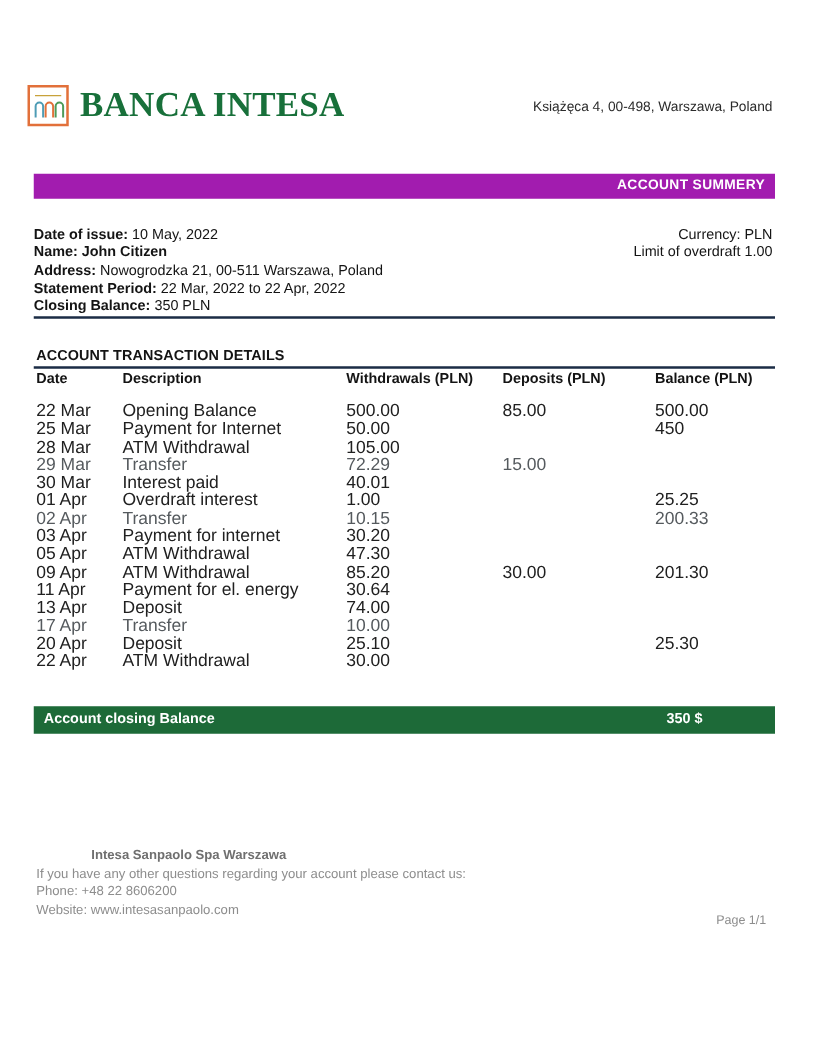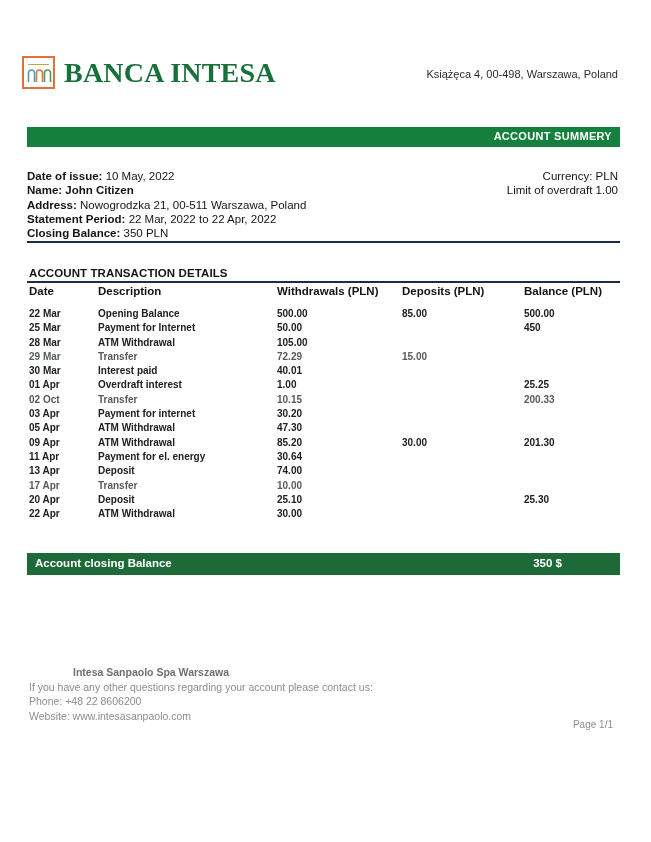--- a/index.html
+++ b/index.html
@@ -11,21 +11,21 @@
     width: 651px;
     height: 842px;
     position: relative;
     font-family: "Liberation Sans", sans-serif;
     color: #1a1a1a;
     overflow: hidden;
   }
 
   .page {
     position: absolute;
-    left: 0; top: 0;
+    left: 0; top: 12px;
     width: 651px;
     height: 806px;
     background: #fff;
   }
 
   
   .header {
     position: absolute;
     left: 0; top: 56px;
     width: 651px;
@@ -71,21 +71,21 @@
     color: #2b2b2b;
     white-space: nowrap;
   }
 
   
   .summary-bar {
     position: absolute;
     left: 27px; top: 127px;
     width: 593px;
     height: 20px;
-    background: #15803d;
+    background: #a21caf;
   }
   .summary-bar span {
     position: absolute;
     right: 8px; top: 3px;
     color: #fff;
     font-size: 11px;
     font-weight: 700;
     letter-spacing: 0.3px;
   }
 
@@ -136,23 +136,22 @@
     font-size: 11.5px;
     font-weight: 700;
     color: #141414;
   }
   .txn-head span { position: absolute; top: 0; white-space: nowrap; }
 
   .txn-rows {
     position: absolute;
     left: 0; top: 308px;
     width: 651px;
-    font-size: 10px;
+    font-size: 14px;
     color: #202020;
-    font-weight: bold;
   }
   .txn-row {
     position: relative;
     height: 14.3px;
   }
   .txn-row span { position: absolute; top: 0; white-space: nowrap; }
   .txn-row.muted span { color: #555a5e; }
 
   .c-date  { left: 29px; }
   .c-desc  { left: 98px; }
@@ -318,21 +317,21 @@
         <span class="c-bal"></span>
       </div>
       <div class="txn-row">
         <span class="c-date">01 Apr</span>
         <span class="c-desc">Overdraft interest</span>
         <span class="c-wdr">1.00</span>
         <span class="c-dep"></span>
         <span class="c-bal">25.25</span>
       </div>
       <div class="txn-row muted">
-        <span class="c-date">02 Oct</span>
+        <span class="c-date">02 Apr</span>
         <span class="c-desc">Transfer</span>
         <span class="c-wdr">10.15</span>
         <span class="c-dep"></span>
         <span class="c-bal">200.33</span>
       </div>
       <div class="txn-row">
         <span class="c-date">03 Apr</span>
         <span class="c-desc">Payment for internet</span>
         <span class="c-wdr">30.20</span>
         <span class="c-dep"></span>

